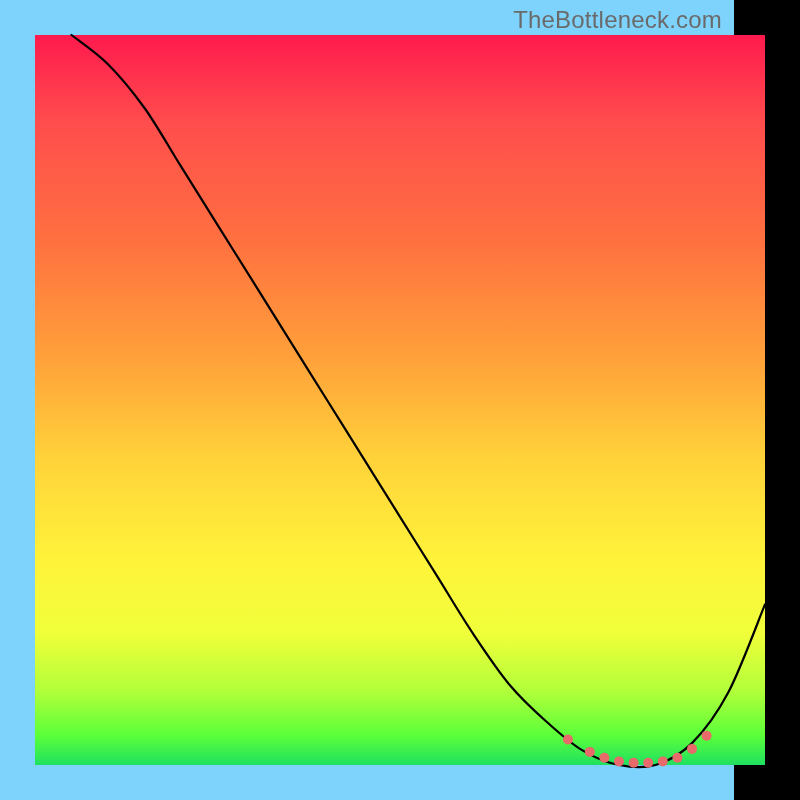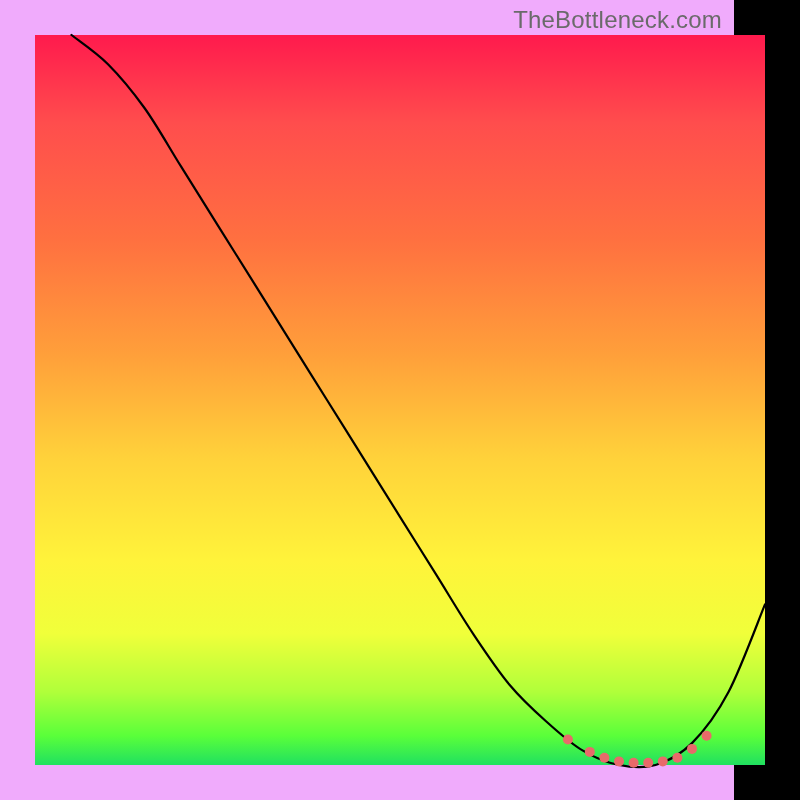--- a/index.html
+++ b/index.html
@@ -10,21 +10,21 @@
     background: #000;
     overflow: hidden;
     font-family: Arial, Helvetica, sans-serif;
   }
   .frame {
     position: absolute;
     left: 0;
     top: 0;
     width: 734px;
     height: 800px;
-    background: #f0abfc;
+    background: #7dd3fc;
   }
   .plot-area {
     position: absolute;
     left: 35px;
     top: 35px;
     width: 730px;
     height: 730px;
     
     background: linear-gradient(to bottom,
       #ff1a4d 0%,

